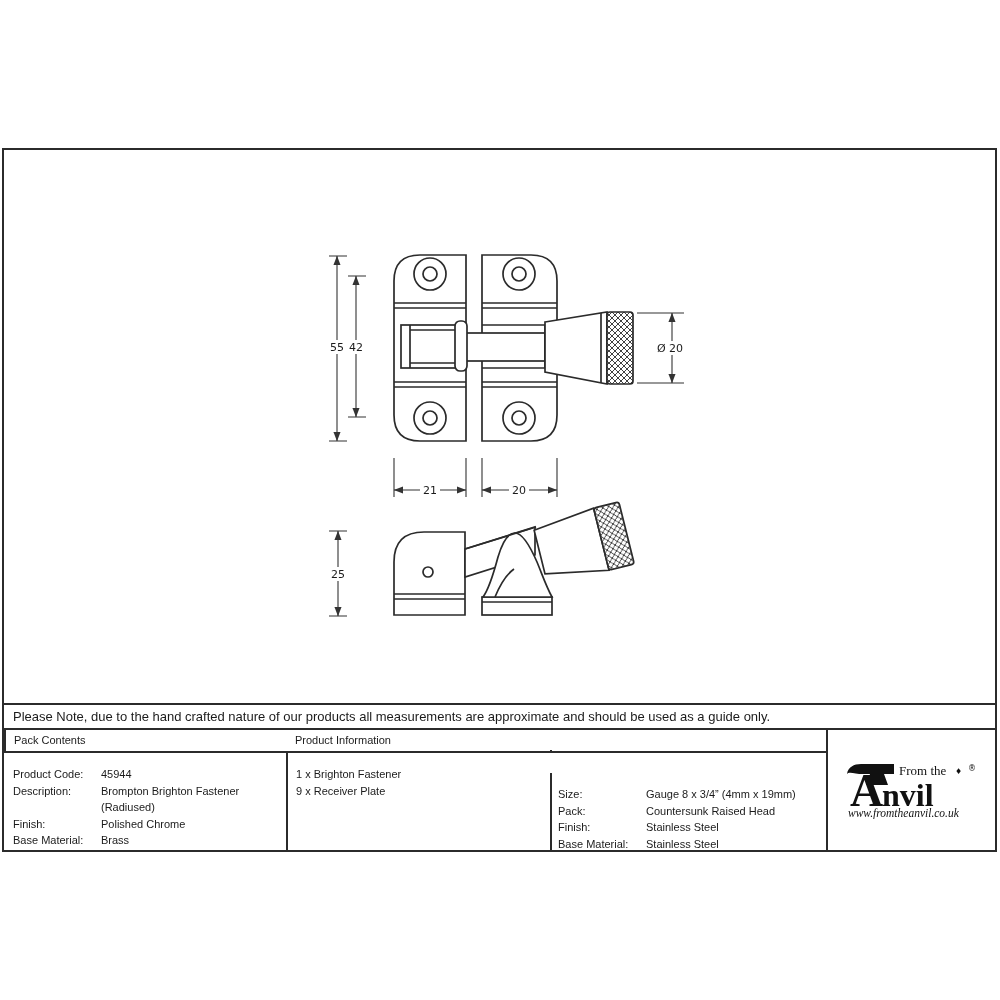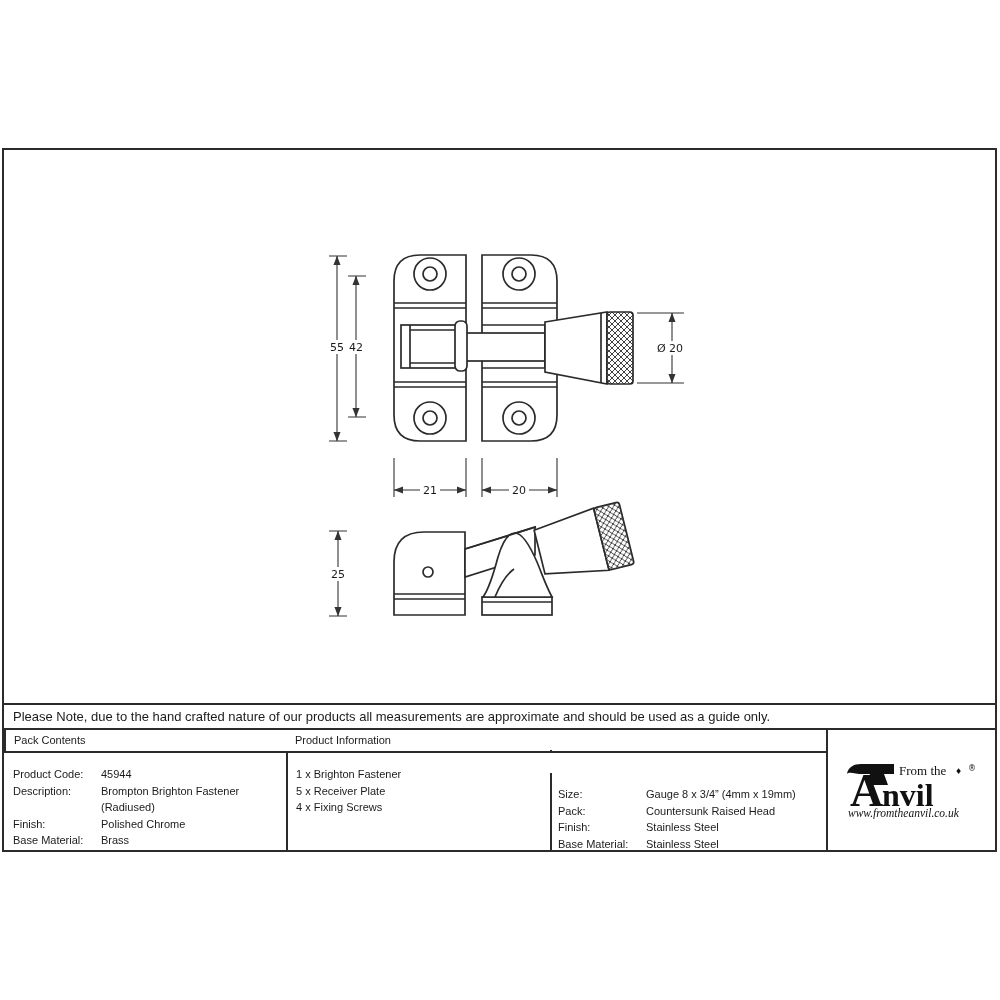--- a/index.html
+++ b/index.html
@@ -168,22 +168,21 @@
         <span class="v">Polished Chrome</span>
       </div>
       <div class="kv">
         <span class="k">Base Material:</span>
         <span class="v">Brass</span>
       </div>
     </div>
 
     <div class="cell body col2">
       <span class="list-item">1 x Brighton Fastener</span>
-      <span class="list-item">5 x Receiver Plate</span>
-      <span class="list-item">4 x Fixing Screws</span>
+      <span class="list-item">9 x Receiver Plate</span>
     </div>
 
     <div class="cell body col3">
       <div class="kv">
         <span class="k">Size:</span>
         <span class="v">Gauge 8 x 3/4” (4mm x 19mm)</span>
       </div>
       <div class="kv">
         <span class="k">Pack:</span>
         <span class="v">Countersunk Raised Head</span>

